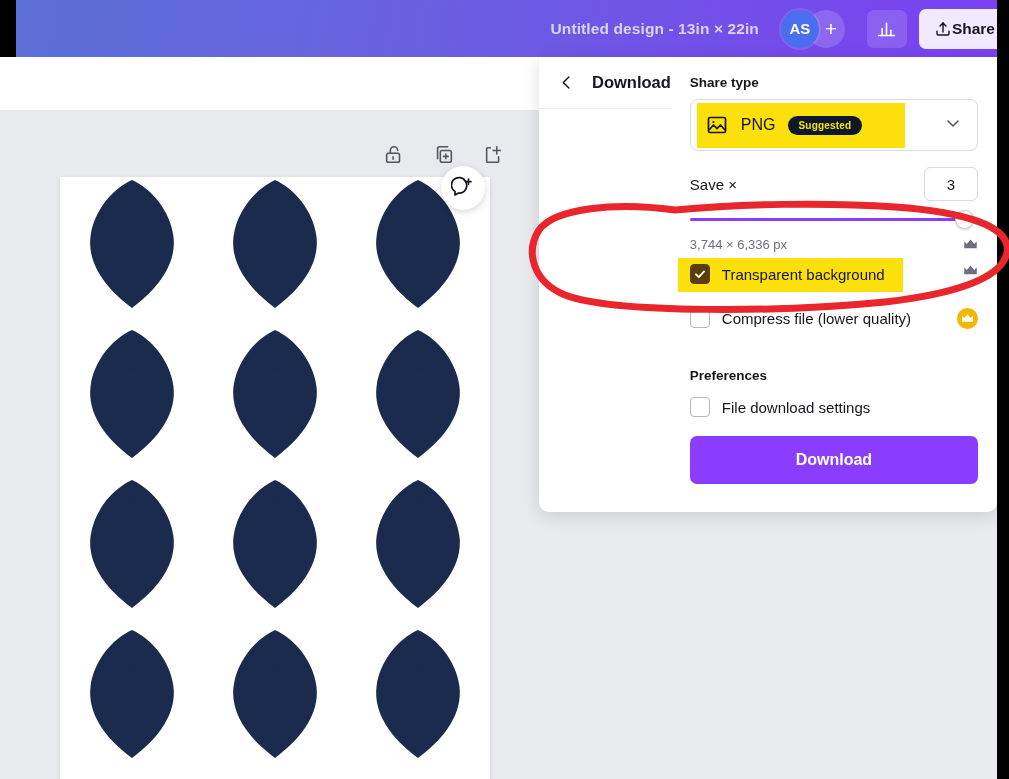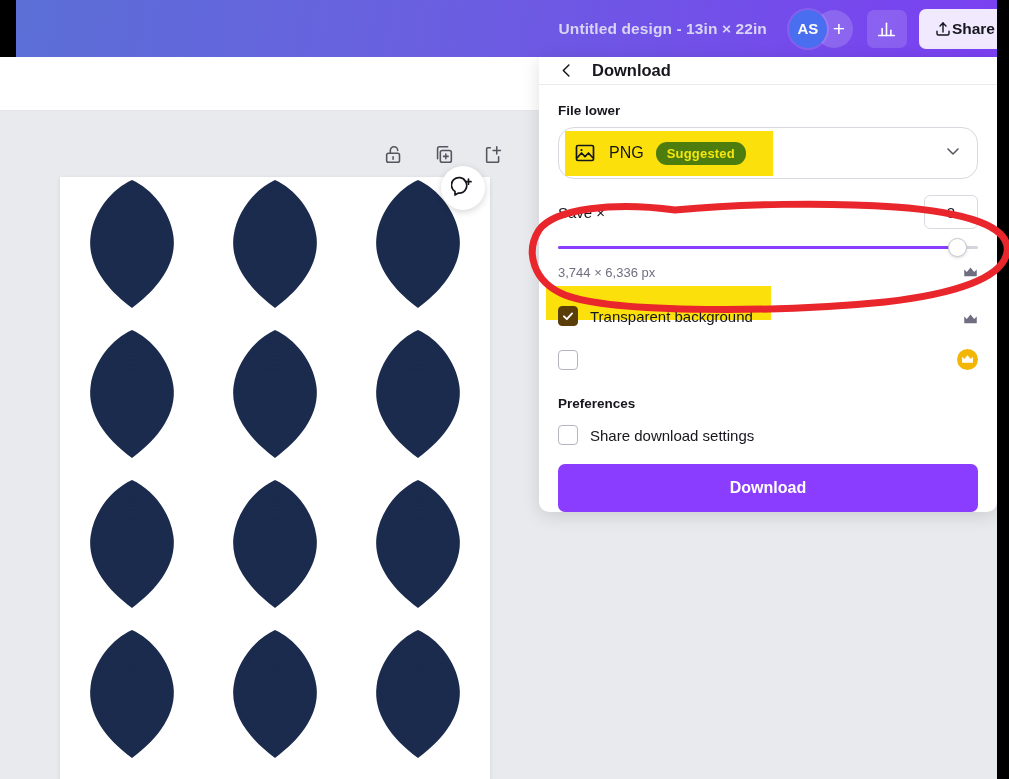--- a/index.html
+++ b/index.html
@@ -15,21 +15,21 @@
   .header {
     position: absolute; left: 16px; top: 0; width: 997px; height: 57px;
     background: linear-gradient(100deg, #5b6fd6 0%, #6a5fe0 42%, #7b3ff2 100%);
     display: flex; align-items: center; justify-content: flex-end;
     padding-right: 0;
   }
   .doc-title {
     color: #d9d4f5; font-size: 15.5px; font-weight: 700;
     letter-spacing: .1px; margin-right: 22px; white-space: nowrap;
   }
-  .avatar-group { display:flex; align-items:flex-start; position:relative; margin-right:14px; }
+  .avatar-group { display:flex; align-items:flex-start; position:relative; margin-right:22px; }
   .avatar {
     width: 38px; height: 38px; border-radius: 50%;
     background: #4a6ef0; color: #fff; font-size: 15px; font-weight: 700;
     display: flex; align-items: center; justify-content: center;
     z-index: 2; box-shadow: 0 0 0 2px rgba(255,255,255,.12);
   }
   .add-collab {
     width: 38px; height: 38px; border-radius: 50%;
     background: rgba(255,255,255,.16);
     display: flex; align-items: center; justify-content: center;
@@ -86,45 +86,45 @@
     background: #fff; box-shadow: 0 2px 7px rgba(0,0,0,.17);
     display:flex; align-items:center; justify-content:center;
   }
 
   
   .panel {
     position: absolute; left: 539px; top: 57px;
     width: 458px; height: 455px;
     background: #fff; border-radius: 0 0 10px 10px;
     box-shadow: 0 4px 18px rgba(0,0,0,.13);
-    display: flex; flex-direction: column;
+    display: flex; 
   }
   .panel-head {
     height: 52px; display:flex; align-items:center; gap: 16px;
     padding-left: 18px; border-bottom: 1px solid #ebebef;
   }
   .panel-title { font-size: 16.5px; font-weight: 700; color: #16161d; }
   .panel-body { padding: 18px 19px 0 19px; flex: 1; }
 
   .section-label {
     font-size: 13.5px; font-weight: 700; color: #16161d; margin-bottom: 9px;
   }
   .filetype-select {
     position: relative; height: 52px; border: 1px solid #d9d9e0;
-    border-radius: 16px; display: flex; align-items: center;
+    border-radius: 8px; display: flex; align-items: center;
     padding: 0 14px; margin-bottom: 6px;
   }
   .hl-filetype {
     position:absolute; left: 6px; top: 3px; width: 208px; height: 45px;
     background: #FBE00C; z-index: 0;
   }
   .ft-inner { position: relative; z-index: 1; display:flex; align-items:center; gap: 12px; }
   .ft-name { font-size: 16px; color: #16161d; }
   .suggested-badge {
-    background: #4d7c0f; color: #f6e60d; font-size: 13px; font-weight: 700;
+    background: #0f172a; color: #f6e60d; font-size: 10px; font-weight: 700;
     border-radius: 11px; padding: 4px 11px 4px 11px; letter-spacing:.2px;
   }
   .chevron { position:absolute; right: 14px; top: 50%; transform: translateY(-50%); }
 
   .size-row {
     display:flex; align-items:center; justify-content: space-between;
     margin-top: 16px; height: 34px;
   }
   .size-label { font-size: 15px; color: #16161d; }
   .size-input {
@@ -147,21 +147,21 @@
     background: #fff; border: 1.5px solid #c9c9d2;
     box-shadow: 0 1px 3px rgba(0,0,0,.16);
   }
   .px-row {
     display:flex; align-items:center; justify-content: space-between;
     margin-top: 3px; height: 20px;
   }
   .px-text { font-size: 13px; color: #6e6e80; }
 
   .opt-row {
-    position: relative; display:flex; align-items:flex-end;
+    position: relative; display:flex; align-items:flex-start;
     justify-content: space-between; height: 34px; margin-top: 10px;
   }
   .hl-transparent {
     position:absolute; left: -12px; top: -6px; width: 225px; height: 34px;
     background: #FBE00C; z-index: 0;
   }
   .opt-left { position: relative; z-index: 1; display:flex; align-items:center; gap: 12px; }
   .opt-label { font-size: 15px; color: #16161d; }
   .cbox { width: 20px; height: 20px; border-radius: 4px; border: 1.5px solid #b5b5c0; background:#fff; }
   .cbox.checked {
@@ -786,21 +786,21 @@
       <span style="display:flex;">
         <svg width="19" height="19" viewBox="0 0 24 24" fill="none" stroke="#16161d" stroke-width="1.9" stroke-linecap="round" stroke-linejoin="round">
           <path d="M15 5l-7 7 7 7"></path>
         </svg>
       </span>
       <span class="panel-title">Download</span>
     </div>
 
     <div class="panel-body">
 
-      <div class="section-label">File lower</div>
+      <div class="section-label">Share type</div>
 
       <div class="filetype-select">
         <div class="hl-filetype"></div>
         <div class="ft-inner">
           <span style="display:flex;">
             <svg width="24" height="24" viewBox="0 0 24 24" fill="none" stroke="#16161d" stroke-width="1.7" stroke-linejoin="round">
               <rect x="3.5" y="4.5" width="17" height="15" rx="1.5"></rect>
               <circle cx="8.5" cy="9" r="1.1" fill="#16161d" stroke="none"></circle>
               <path d="M4 17l4.5-5 3.5 3.6L15.5 12l4.5 5"></path>
             </svg>
@@ -848,33 +848,34 @@
         <span style="display:flex; position:relative; z-index:1;">
           <svg width="15" height="13" viewBox="0 0 24 20" fill="#6e6e80">
             <path d="M2 5l4.2 4L12 2l5.8 7L22 5v11H2V5z"></path>
           </svg>
         </span>
       </div>
 
       <div class="opt-row">
         <div class="opt-left">
           <span class="cbox"></span>
+          <span class="opt-label">Compress file (lower quality)</span>
         </div>
         <span class="crown-gold">
           <svg width="13" height="11" viewBox="0 0 24 20" fill="#fff">
             <path d="M2 5l4.2 4L12 2l5.8 7L22 5v11H2V5z"></path>
           </svg>
         </span>
       </div>
 
       <div class="pref-label">Preferences</div>
 
       <div class="pref-row">
         <span class="cbox"></span>
-        <span class="opt-label">Share download settings</span>
+        <span class="opt-label">File download settings</span>
       </div>
 
       <div class="download-btn">Download</div>
     </div>
   </div>
 
   <svg class="annot" viewBox="0 0 490 125">
     <path d="M150 20 C 90 12, 30 18, 14 40 C 0 62, 8 92, 40 105 C 90 124, 260 122, 360 112 C 430 104, 478 88, 482 62 C 486 36, 440 22, 370 17 C 300 12, 215 14, 150 20 Z" fill="none" stroke="#E8262B" stroke-width="7" stroke-linecap="round" stroke-linejoin="round"></path>
   </svg>
 

